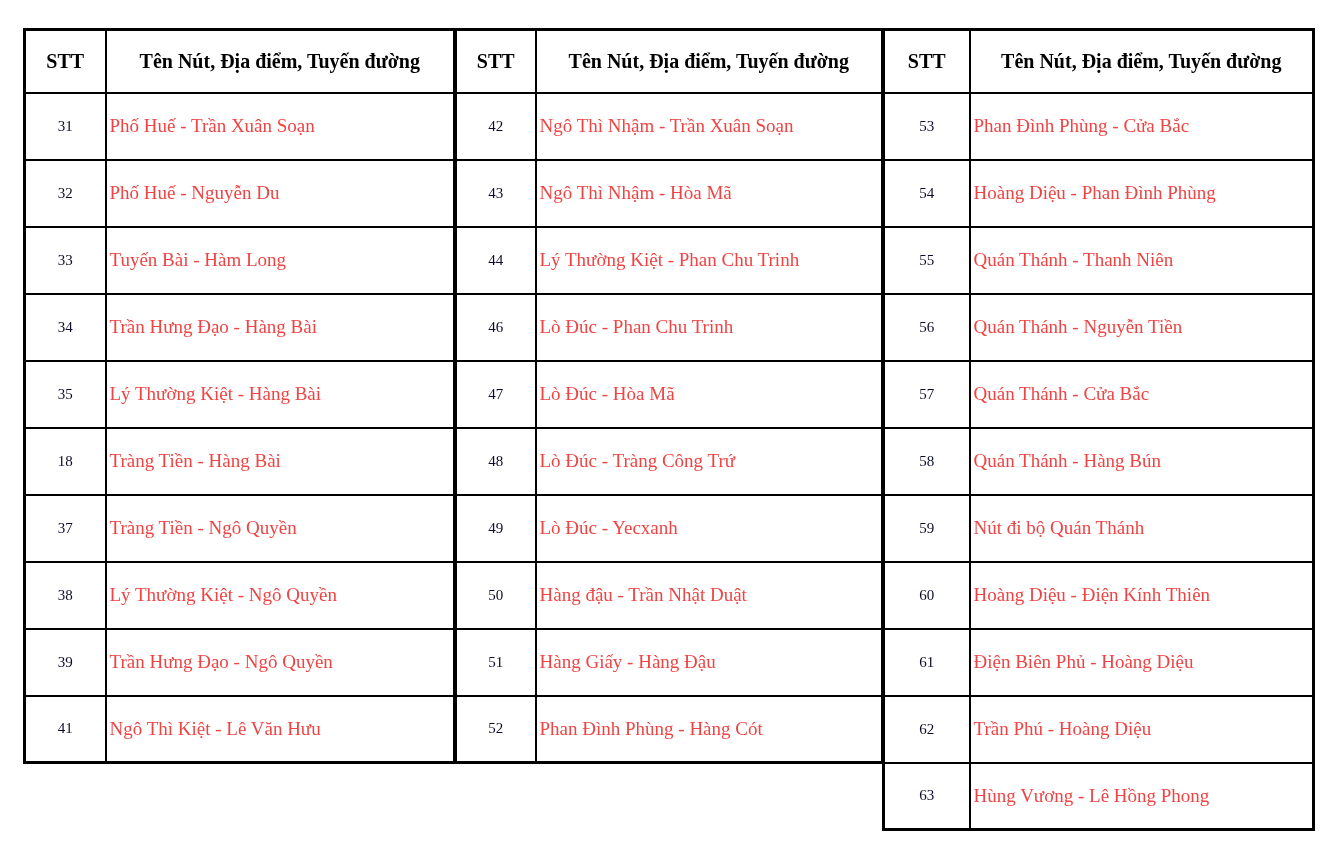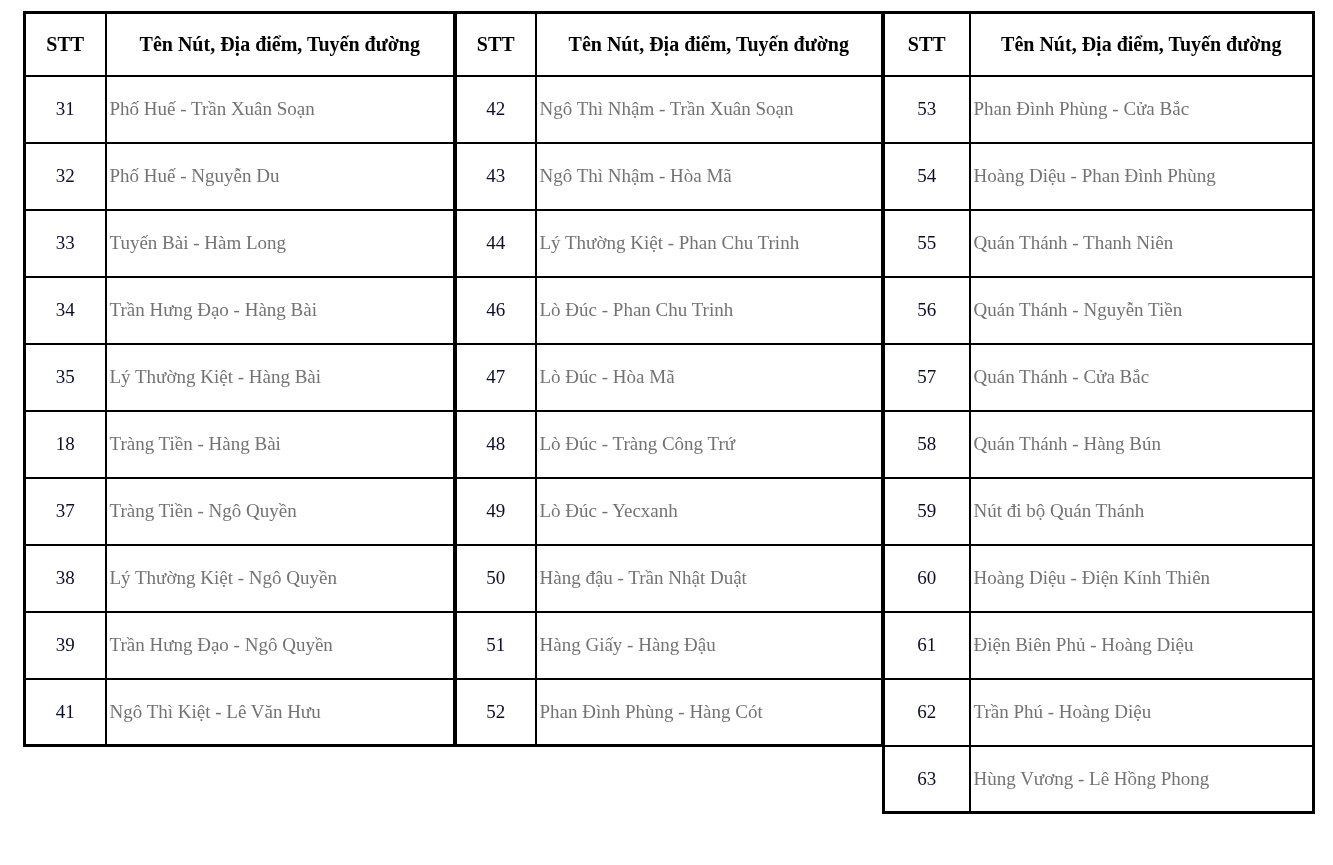--- a/index.html
+++ b/index.html
@@ -11,21 +11,21 @@
   .page {
     position: relative;
     width: 1333px;
     height: 865px;
     background: #ffffff;
     overflow: hidden;
   }
   .tables-row {
     position: absolute;
     left: 23px;
-    top: 11px;
+    top: 28px;
     display: flex;
     align-items: flex-start;
   }
   table.grid {
     border-collapse: collapse;
     table-layout: fixed;
     background: #ffffff;
     border: 3px solid #000000;
   }
   table.grid + table.grid {
@@ -40,27 +40,27 @@
   table.grid thead tr { height: 63px; }
   table.grid tbody tr { height: 67px; }
   th.stt, th.name {
     font-weight: bold;
     font-size: 20px;
     color: #000000;
     text-align: center;
     padding: 0 2px;
   }
   td.stt {
-    font-size: 19px;
+    font-size: 15px;
     color: #0d0d2b;
     text-align: center;
   }
   td.name {
     font-size: 19px;
-    color: #737373;
+    color: #ef4444;
     text-align: left;
     padding: 0 2px 0 3px;
   }
   
   .t1 .c-stt  { width: 81px;  }
   .t1 .c-name { width: 349px; }
   .t2 .c-stt  { width: 80px;  }
   .t2 .c-name { width: 347px; }
   .t3 .c-stt  { width: 86px;  }
   .t3 .c-name { width: 344px; }

